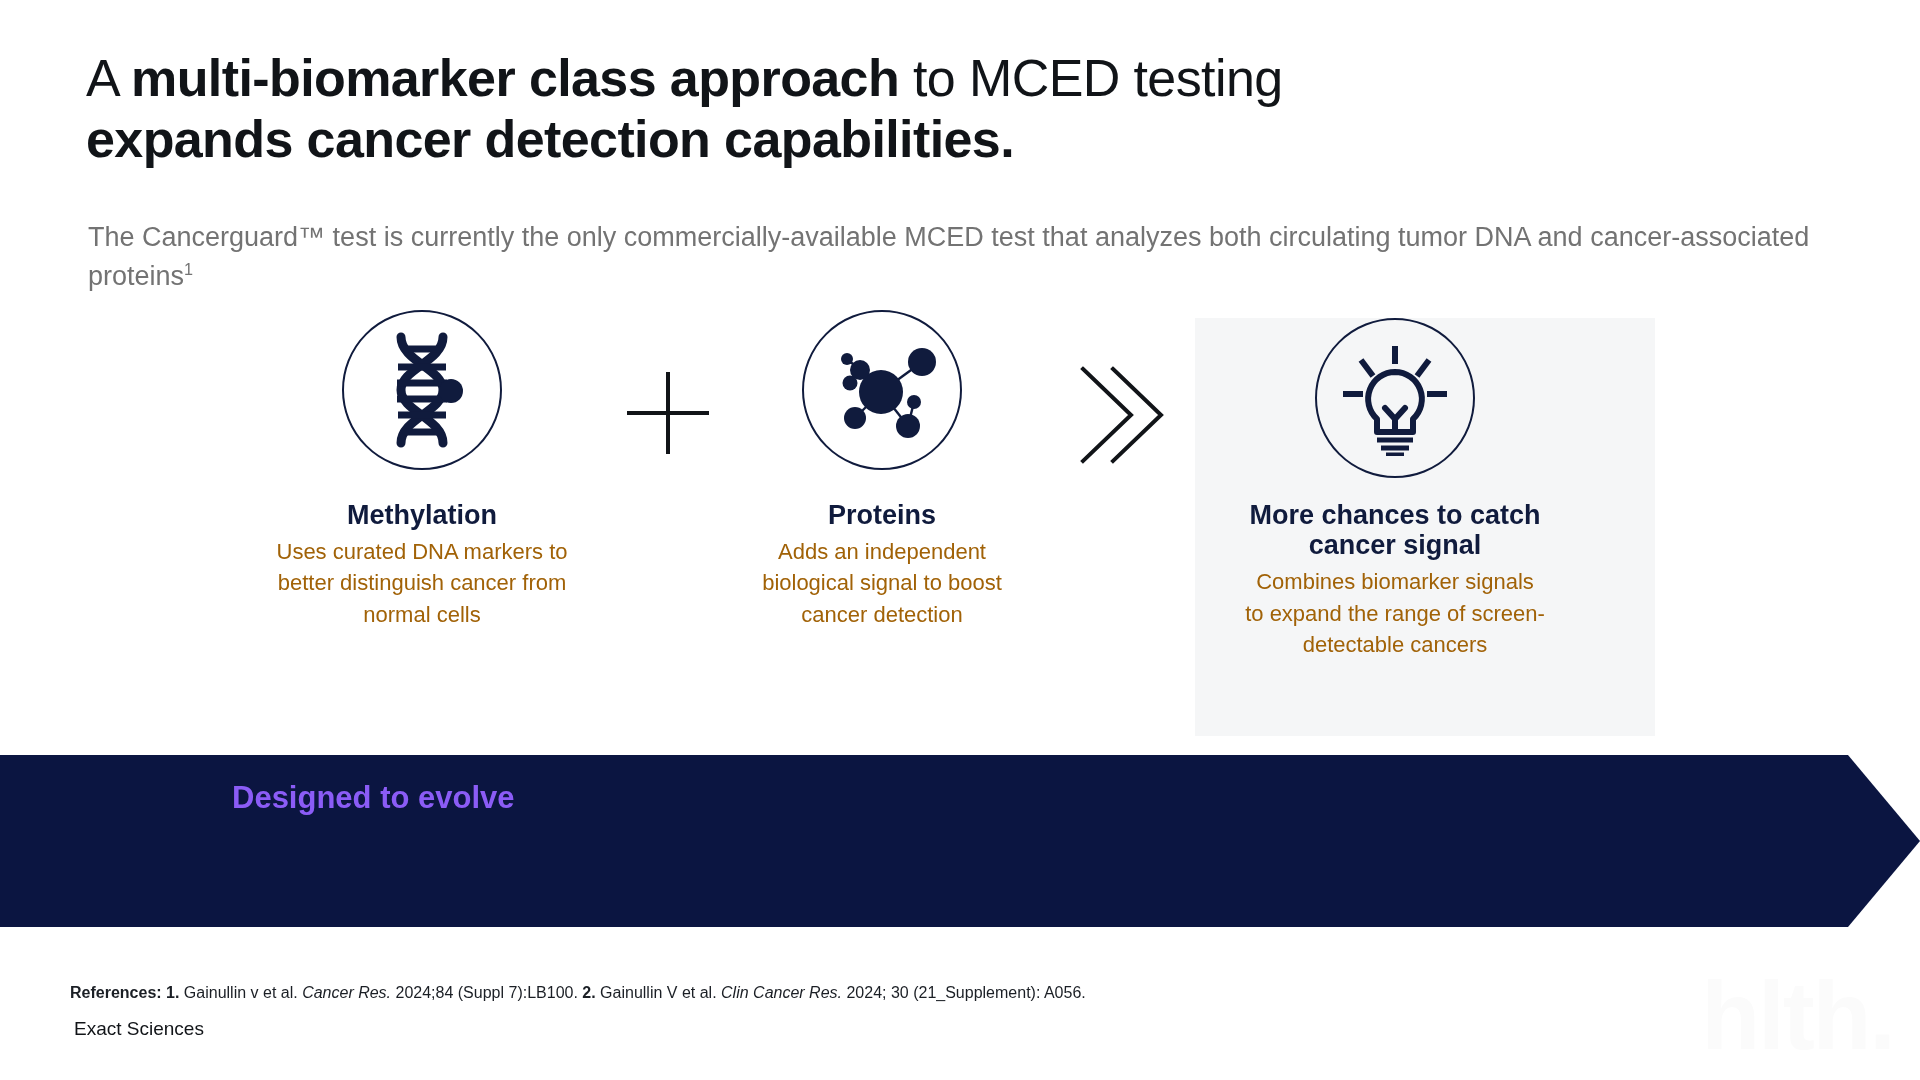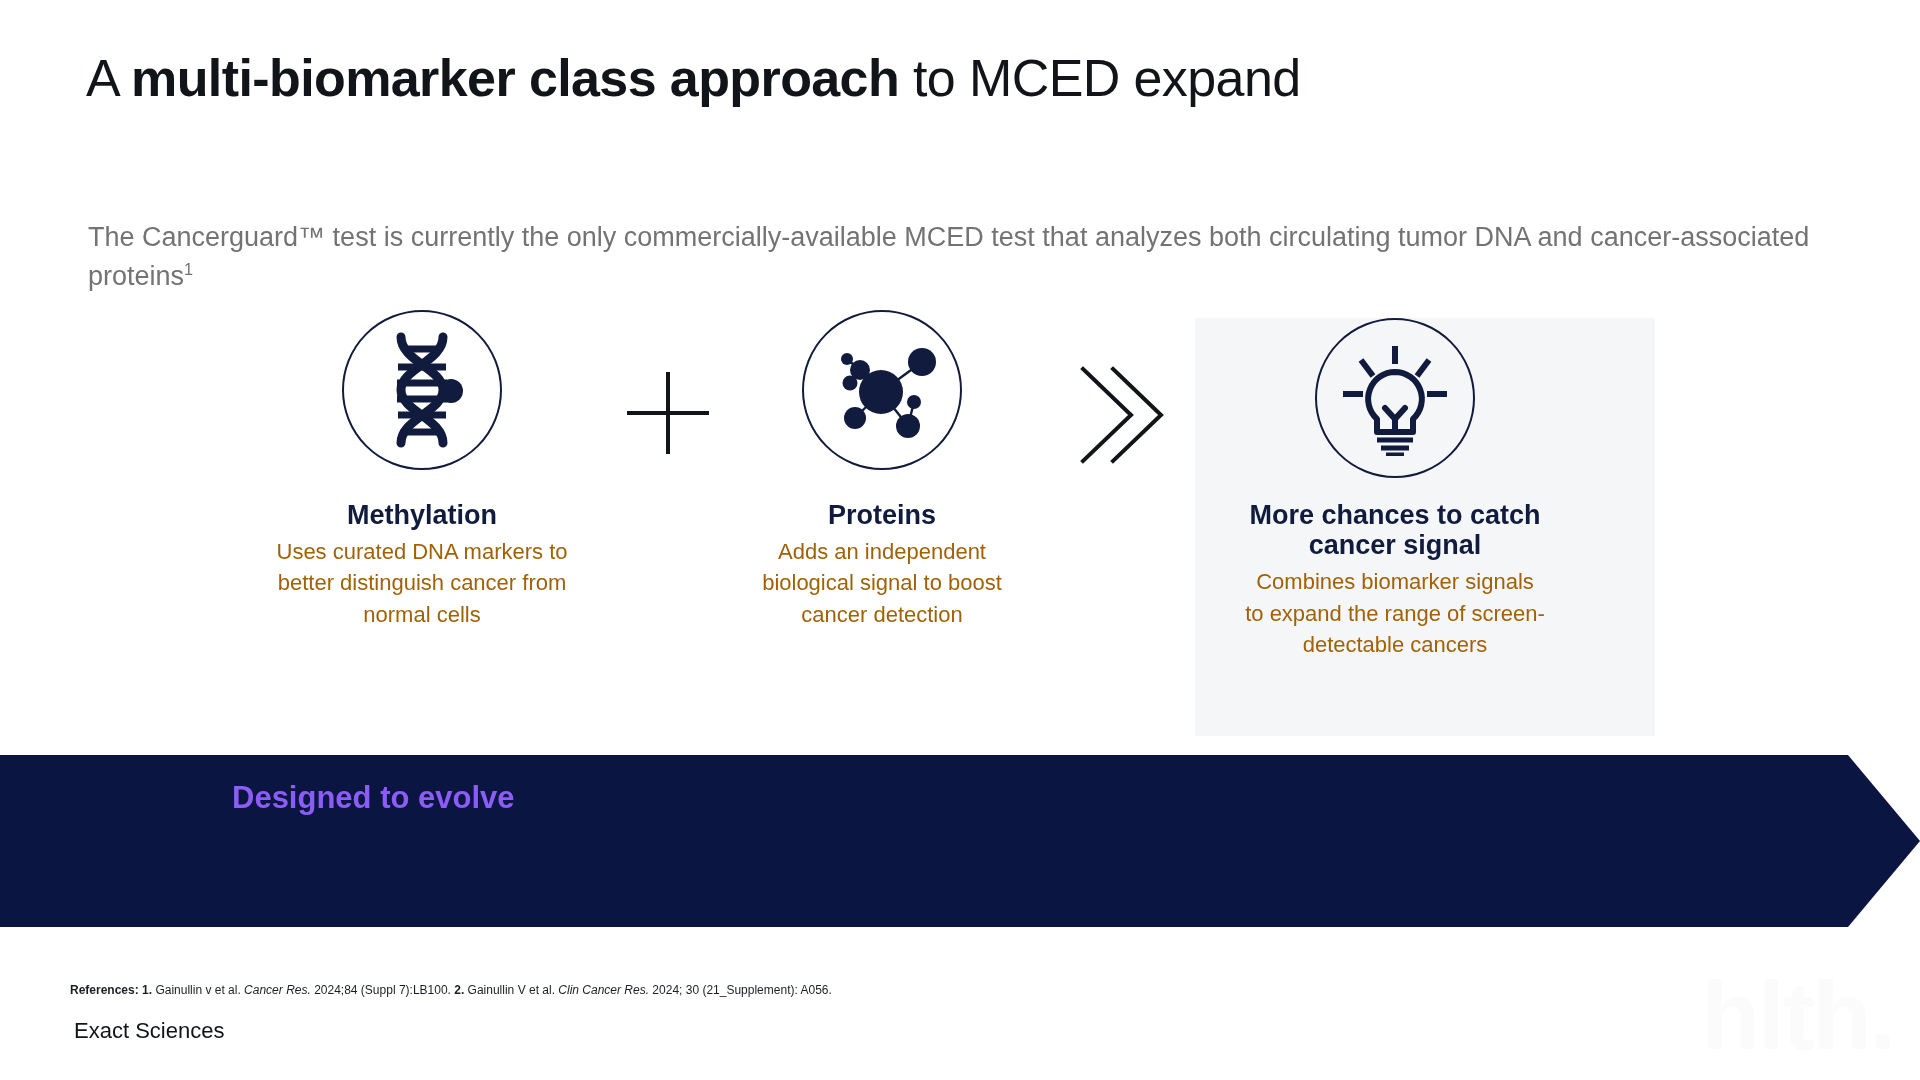--- a/index.html
+++ b/index.html
@@ -169,32 +169,32 @@
     font-size: 0.6em;
     vertical-align: super;
     line-height: 0;
   }
 
   
   .references {
     position: absolute;
     left: 70px;
     top: 982px;
-    font-size: 12px;
+    font-size: 16px;
     color: #1b1f25;
     line-height: 1.4;
   }
   .references b { font-weight: 700; }
   .references i { font-style: italic; }
 
   .brand {
     position: absolute;
     left: 74px;
     top: 1018px;
-    font-size: 22px;
+    font-size: 19px;
     color: #111418;
     font-weight: 400;
   }
 
   .watermark {
     position: absolute;
     right: 26px;
     bottom: 16px;
     font-size: 96px;
     font-weight: 700;
@@ -203,21 +203,22 @@
     line-height: 1;
     user-select: none;
   }
 </style>
 </head>
 <body>
 
 <div class="slide">
 
   <h1 class="headline">
-    <span>A </span><b>multi-biomarker class approach</b><span> to MCED expand</span>
+    <span>A </span><b>multi-biomarker class approach</b><span> to MCED testing</span>
+    <span class="line2">expands cancer detection capabilities.</span>
   </h1>
 
   <p class="subtitle">
     <span>The Cancerguard™ test is currently the only commercially-available MCED test that analyzes both circulating tumor DNA and cancer-associated proteins</span><sup>1</sup>
   </p>
 
   <div class="cards">
 
     <div class="panel-bg"></div>
 

